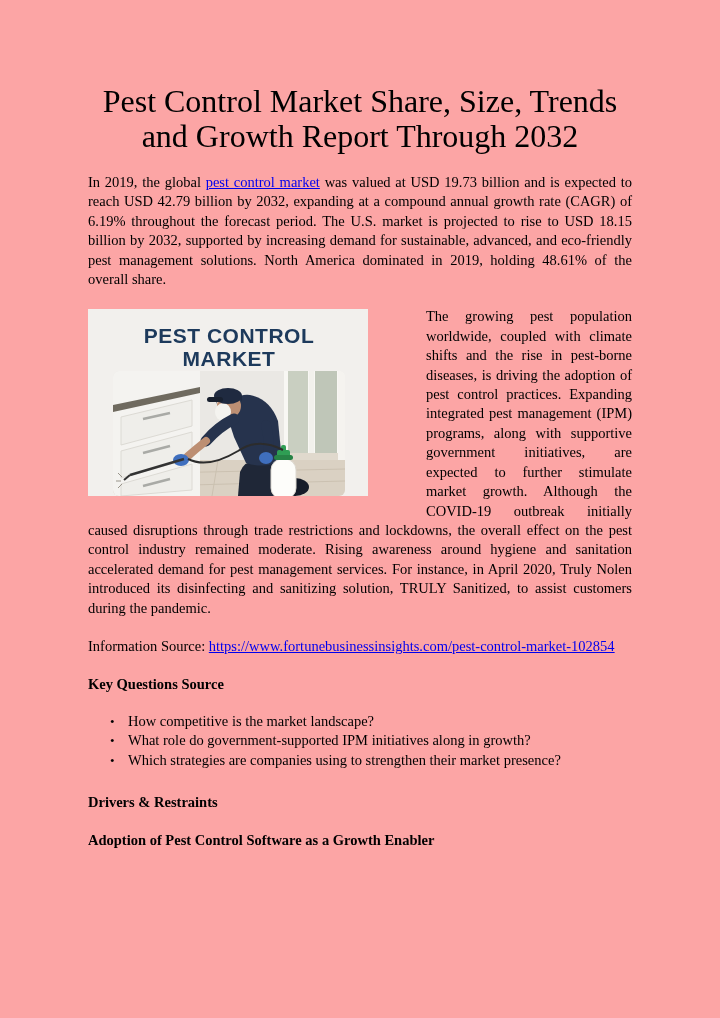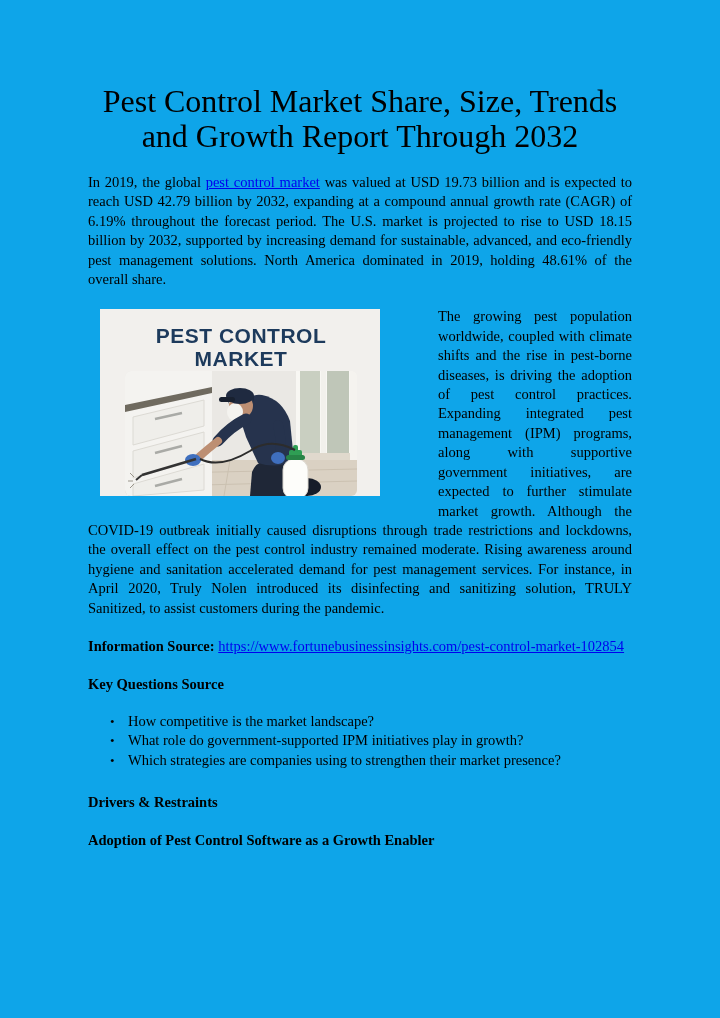--- a/index.html
+++ b/index.html
@@ -1,21 +1,21 @@
 <!DOCTYPE html>
 <html><head>
 <meta charset="utf-8">
 <style>
   html,body{margin:0;padding:0;background:#ffffff;}
   .page{
     position:relative;
     width:720px;height:1018px;
     box-sizing:border-box;
     padding:0 88px;
-    background:#0ea5e9;
+    background:#fca5a5;
     font-family:"Liberation Serif", serif;
     color:#000000;
     overflow:hidden;
   }
   .doc-title{
     margin:84px 0 0 0;
     font-size:32px;
     line-height:35px;
     font-weight:400;
     text-align:center;
@@ -30,31 +30,31 @@
   .link{
     color:#0000EE;
     text-decoration:underline;
     cursor:pointer;
   }
   .wrap-section{margin-top:18px;}
   .wrap-section::after{content:"";display:block;clear:both;}
   .promo{
     float:left;
     width:332px;height:187px;
-    margin:2px 6px 7px 12px;
+    margin:2px 6px 7px 0;
   }
   .promo svg{display:block;width:280px;height:187px;}
   .promo-heading{
     font-family:"Liberation Sans", sans-serif;
     font-weight:700;
     letter-spacing:0.5px;
   }
   .wrap-section .para{margin-top:8px;}
   .info-para{margin-top:19px;}
-  .bold-label{font-weight:700;}
+  .bold-label{font-weight:400;}
   .sub-heading{
     font-size:14.5px;
     line-height:19.4px;
     font-weight:700;
     margin:19px 0 0 0;
   }
   .sub-heading.drivers{margin-top:23px;}
   .question-list{
     margin:17px 0 0 0;
     padding:0 0 0 40px;
@@ -176,21 +176,21 @@
     </div>
     <p class="para">The growing pest population worldwide, coupled with climate shifts and the rise in pest-borne diseases, is driving the adoption of pest control practices. Expanding integrated pest management (IPM) programs, along with supportive government initiatives, are expected to further stimulate market growth. Although the COVID-19 outbreak initially caused disruptions through trade restrictions and lockdowns, the overall effect on the pest control industry remained moderate. Rising awareness around hygiene and sanitation accelerated demand for pest management services. For instance, in April 2020, Truly Nolen introduced its disinfecting and sanitizing solution, TRULY Sanitized, to assist customers during the pandemic.</p>
   </div>
 
   <p class="para info-para"><span class="bold-label">Information Source: </span><span class="link">https://www.fortunebusinessinsights.com/pest-control-market-102854</span></p>
 
   <h2 class="sub-heading">Key Questions Source</h2>
 
   <ul class="question-list">
     <li>How competitive is the market landscape?</li>
-    <li>What role do government-supported IPM initiatives play in growth?</li>
+    <li>What role do government-supported IPM initiatives along in growth?</li>
     <li>Which strategies are companies using to strengthen their market presence?</li>
   </ul>
 
   <h2 class="sub-heading drivers">Drivers &amp; Restraints</h2>
 
   <h2 class="sub-heading">Adoption of Pest Control Software as a Growth Enabler</h2>
 
 </div>
 
 </body></html>

